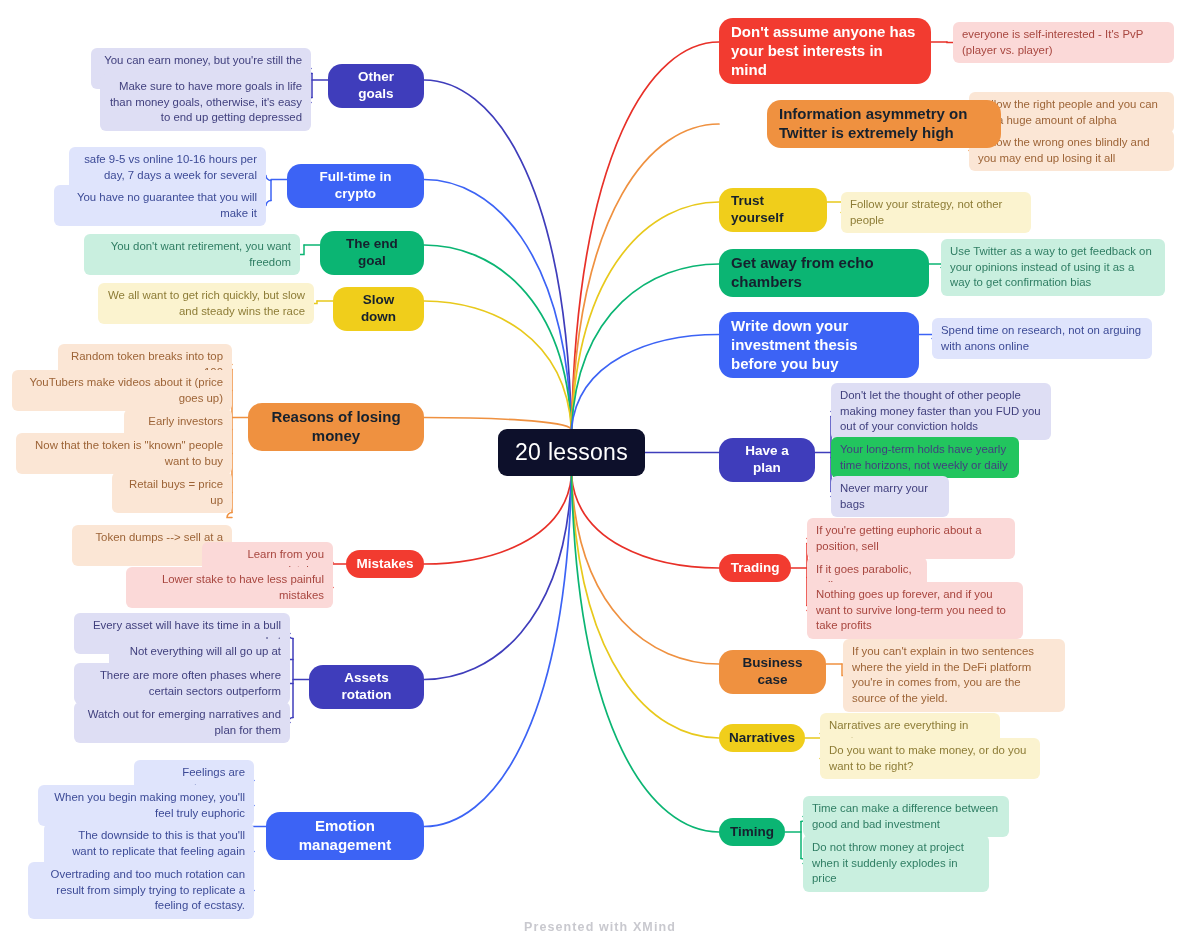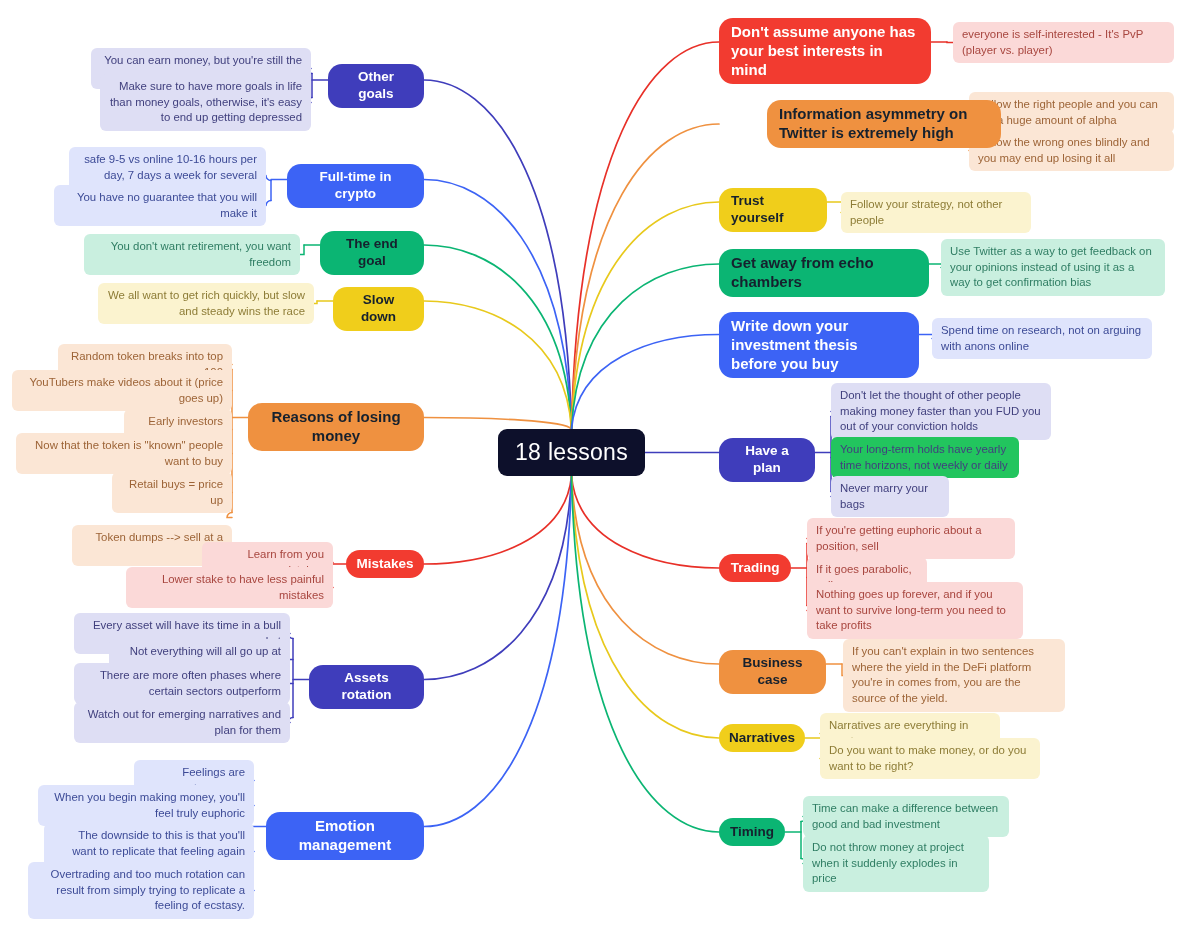--- a/index.html
+++ b/index.html
@@ -161,21 +161,21 @@
       <path d="M 821 738.5 A 5 5 0 0 0 826 733.5 L 820 733.5" fill="none" stroke="#e8c91c" stroke-width="1.5" stroke-linecap="round"></path>
       <path d="M 821 753.5 A 5 5 0 0 1 826 758.5 L 820 758.5" fill="none" stroke="#e8c91c" stroke-width="1.5" stroke-linecap="round"></path>
       <path d="M 571.5 476 C 577.5 732.3199999999999, 651.15 832, 719 832" fill="none" stroke="#0bb573" stroke-width="1.7" stroke-linecap="round"></path>
       <path d="M 785 832 L 801 832" fill="none" stroke="#0bb573" stroke-width="1.5" stroke-linecap="round"></path>
       <path d="M 801 821.5 L 801 858.5" fill="none" stroke="#0bb573" stroke-width="1.5" stroke-linecap="round"></path>
       <path d="M 801 821.5 A 5 5 0 0 0 806 816.5 L 803 816.5" fill="none" stroke="#0bb573" stroke-width="1.5" stroke-linecap="round"></path>
       <path d="M 801 858.5 A 5 5 0 0 1 806 863.5 L 803 863.5" fill="none" stroke="#0bb573" stroke-width="1.5" stroke-linecap="round"></path>
     </svg>
 
   <div class="root-node" style="left: 498px; top: 429px; width: 147px; height: 47px; background: rgb(13, 16, 43); color: rgb(255, 255, 255);">
-    <span>18 lessons</span>
+    <span>20 lessons</span>
   </div>
 
   <div id="nodes-layer">
       <div class="branch" style="left: 328px; top: 64px; width: 96px; min-height: 32px; background: rgb(63, 61, 187); color: rgb(255, 255, 255);">
         <span>Other goals</span>
       </div>
       <div class="leaf ralign" style="left: 91px; top: 48px; width: 220px; min-height: 22px; background: rgb(222, 222, 244); color: rgb(65, 64, 126);"><span>You can earn money, but you're still the same</span></div>
       <div class="leaf ralign" style="left: 100px; top: 74px; width: 211px; min-height: 51px; background: rgb(222, 222, 244); color: rgb(65, 64, 126);"><span>Make sure to have more goals in life than money goals, otherwise, it's easy to end up getting depressed</span></div>
       <div class="branch" style="left: 287px; top: 164px; width: 137px; min-height: 31px; background: rgb(60, 99, 245); color: rgb(255, 255, 255);">
         <span>Full-time in crypto</span>
@@ -260,13 +260,16 @@
       </div>
       <div class="leaf lalign" style="left: 820px; top: 713px; width: 180px; min-height: 21px; background: rgb(251, 243, 207); color: rgb(141, 124, 54);"><span>Narratives are everything in crypto</span></div>
       <div class="leaf lalign" style="left: 820px; top: 738px; width: 220px; min-height: 36px; background: rgb(251, 243, 207); color: rgb(141, 124, 54);"><span>Do you want to make money, or do you want to be right?</span></div>
       <div class="branch" style="left: 719px; top: 818px; width: 66px; min-height: 28px; background: rgb(11, 181, 115); color: rgb(22, 33, 46);">
         <span>Timing</span>
       </div>
       <div class="leaf lalign" style="left: 803px; top: 796px; width: 206px; min-height: 36px; background: rgb(201, 239, 223); color: rgb(47, 125, 99);"><span>Time can make a difference between good and bad investment</span></div>
       <div class="leaf lalign" style="left: 803px; top: 835px; width: 186px; min-height: 36px; background: rgb(201, 239, 223); color: rgb(47, 125, 99);"><span>Do not throw money at project when it suddenly explodes in price</span></div>
     </div>
 
+  <div class="footer" style="left:0; top:920px;">
+    <span>Presented with XMind</span>
+  </div>
 </div>
 
 </body></html>

